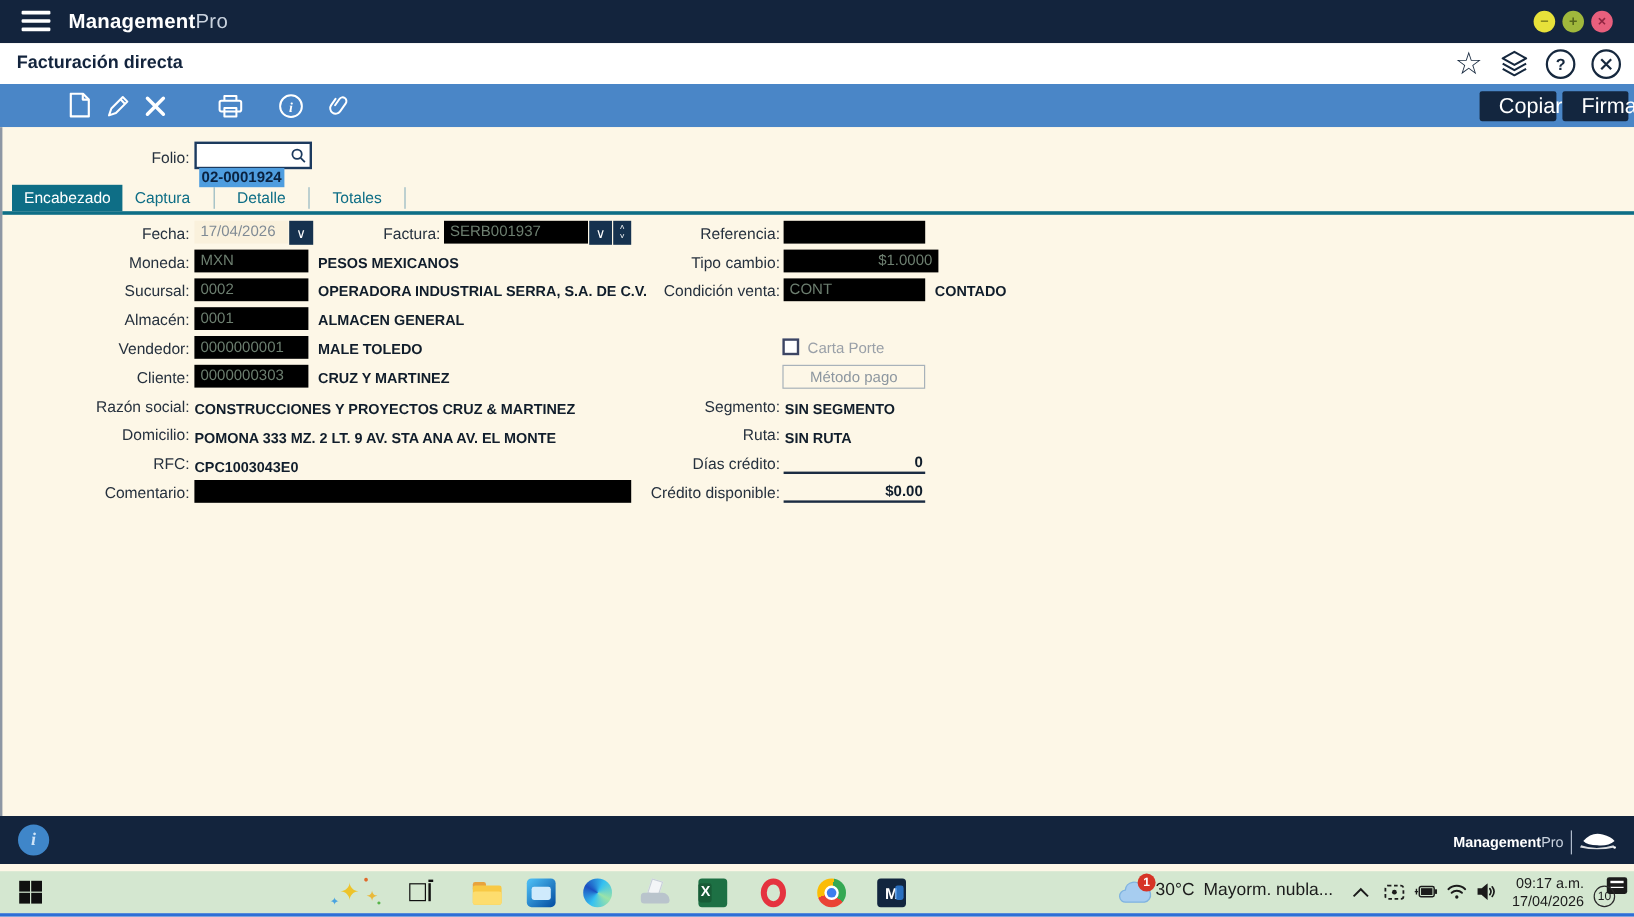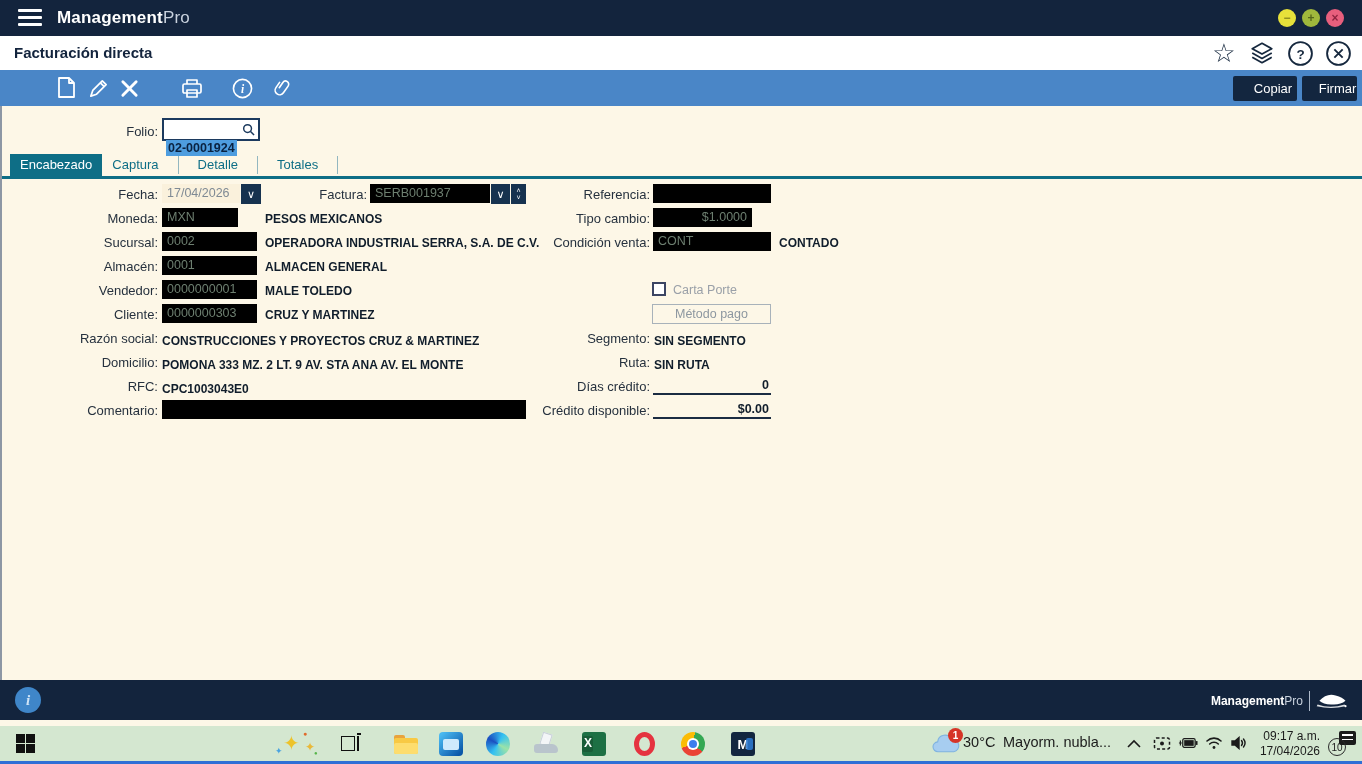--- a/index.html
+++ b/index.html
@@ -20,21 +20,21 @@
 
   
   .subheader { position:absolute; left:0; top:36px; width:1362px; height:34px; background:#ffffff; }
   .page-title { position:absolute; left:14px; top:8px; font-size:15px; font-weight:bold; color:#13243d; }
   .sub-icons { position:absolute; right:10px; top:3px; display:flex; gap:10px; align-items:center; }
   .sub-ic { width:28px; height:28px; display:flex; align-items:center; justify-content:center; cursor:pointer; color:#16283e; }
 
   
   .toolbar { position:absolute; left:0; top:70px; width:1362px; height:36px; background:#4a86c7; }
   .tool-ic { position:absolute; top:7px; width:24px; height:22px; display:flex; align-items:center; justify-content:center; cursor:pointer; }
-  .tb-btn { position:absolute; top:6px; height:25px; background:#13263f; color:#fff; font-size:13px; border:none; border-radius:2px; cursor:pointer; font-family:"Liberation Sans",sans-serif;padding-left:16px; }
+  .tb-btn { position:absolute; top:6px; height:25px; background:#13263f; color:#fff; font-size:18px; border:none; border-radius:2px; cursor:pointer; font-family:"Liberation Sans",sans-serif;padding-left:16px; }
 
   
   .content { position:absolute; left:0; top:106px; width:1362px; height:574px; background:#fdf7e7; border-left:2px solid #8d97a4; }
 
   .lbl { position:absolute; text-align:right; font-size:13px; color:#26313e; line-height:17px; white-space:nowrap; }
   .inp { position:absolute; height:19px; background:#000000; color:#6d7f70; font-size:12.5px; line-height:19px; padding:0 5px; white-space:nowrap; overflow:hidden; }
   .bv  { position:absolute; font-weight:bold; font-size:12px; color:#101d2b; line-height:20px; white-space:nowrap; }
   .ddbtn { position:absolute; width:20px; height:20px; background:#16324f; color:#fff; display:flex; align-items:center; justify-content:center; font-size:11px; cursor:pointer; }
   .spin { position:absolute; width:15px; height:20px; background:#16324f; color:#fff; display:flex; flex-direction:column; align-items:center; justify-content:center; font-size:7px; line-height:7px; cursor:pointer; }
   .ulf { position:absolute; left:651px; width:118px; height:19px; border-bottom:2px solid #1b2c42; text-align:right; font-size:12.5px; line-height:18px; padding-right:2px; }
@@ -224,24 +224,24 @@
     </div>
   <div class="spin" style="left:509px; top:78px;">
       <span>˄</span>
       <span>˅</span>
     </div>
 
   <div class="lbl" style="left:420px; width:228px; top:80px;">Referencia:</div>
   <div class="inp" style="left:651px; width:118px; top:78px;"></div>
 
   <div class="lbl" style="left:0; width:156px; top:104px;">Moneda:</div>
-  <div class="inp" style="left:160px; width:76px; top:102px;">MXN</div>
+  <div class="inp" style="left:160px; width:95px; top:102px;">MXN</div>
   <div class="bv" style="left:263px; top:103px;">PESOS MEXICANOS</div>
   <div class="lbl" style="left:420px; width:228px; top:104px;">Tipo cambio:</div>
-  <div class="inp" style="left:651px; width:99px; top:102px; text-align:right;">$1.0000</div>
+  <div class="inp" style="left:651px; width:129px; top:102px; text-align:right;">$1.0000</div>
 
   <div class="lbl" style="left:0; width:156px; top:128px;">Sucursal:</div>
   <div class="inp" style="left:160px; width:95px; top:126px;">0002</div>
   <div class="bv" style="left:263px; top:127px;">OPERADORA INDUSTRIAL SERRA, S.A. DE C.V.</div>
   <div class="lbl" style="left:420px; width:228px; top:128px;">Condición venta:</div>
   <div class="inp" style="left:651px; width:118px; top:126px;">CONT</div>
   <div class="bv" style="left:777px; top:127px;">CONTADO</div>
 
   <div class="lbl" style="left:0; width:156px; top:152px;">Almacén:</div>
   <div class="inp" style="left:160px; width:95px; top:150px;">0001</div>

